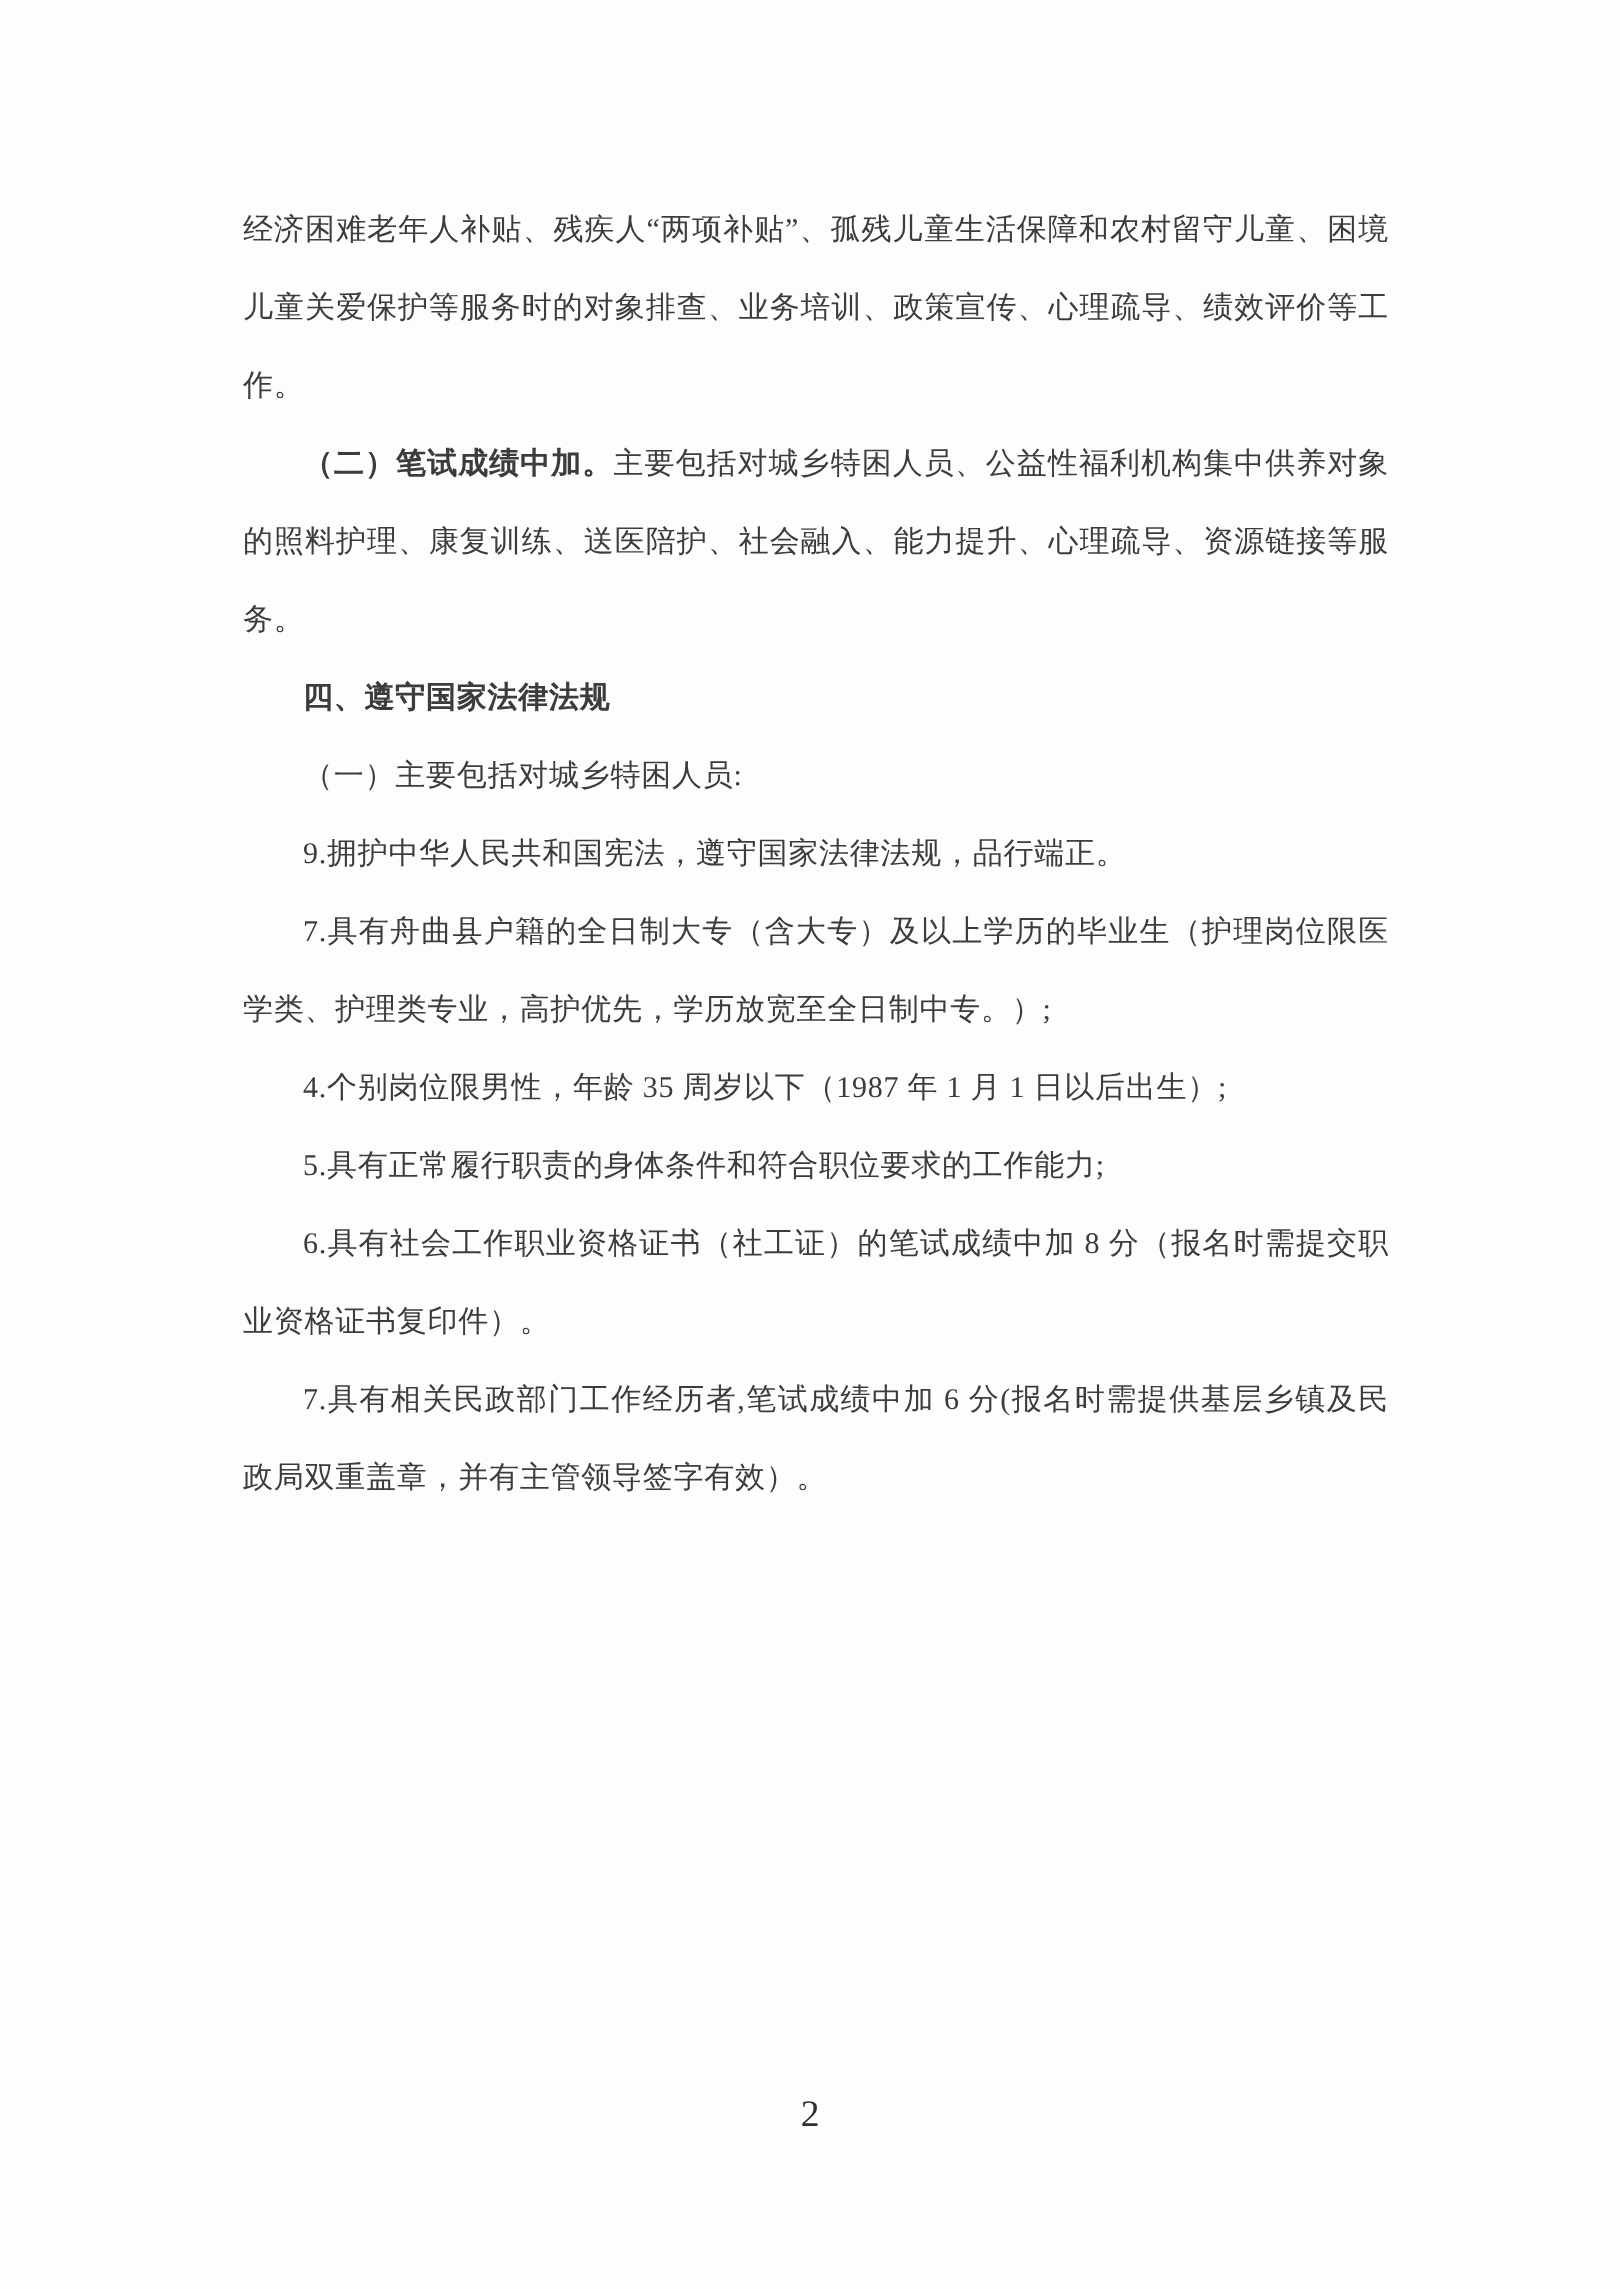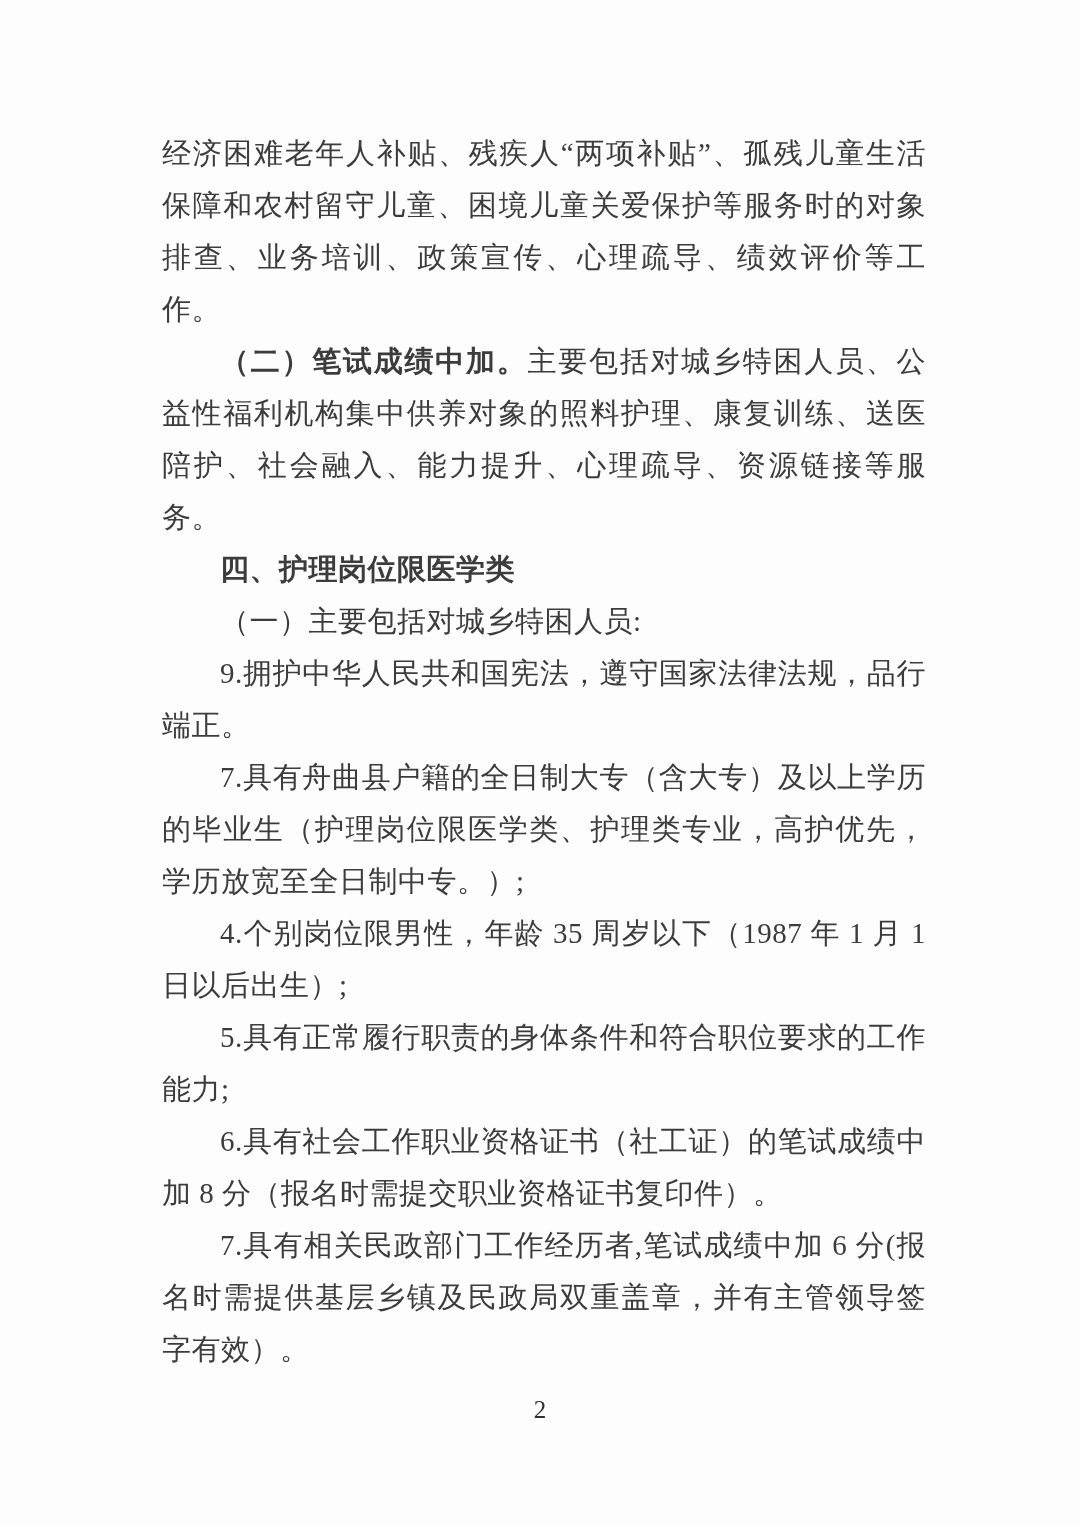--- a/index.html
+++ b/index.html
@@ -22,21 +22,21 @@
     background: #fdfdfd;
   }
   .text-block {
     position: absolute;
     left: 162px;
     top: 127px;
     width: 764px;
   }
   .para {
     margin: 0;
-    font-size: 29px;
+    font-size: 20px;
     line-height: 52px;
     text-align: justify;
     text-indent: 2em;
     letter-spacing: 0.5px;
     word-break: break-all;
   }
   .para.continuation {
     text-indent: 0;
   }
   .para .lead-bold {
@@ -59,21 +59,21 @@
 <body>
 
 <div class="doc-page">
 
   <div class="text-block">
 
     <p class="para continuation">经济困难老年人补贴、残疾人“两项补贴”、孤残儿童生活保障和农村留守儿童、困境儿童关爱保护等服务时的对象排查、业务培训、政策宣传、心理疏导、绩效评价等工作。</p>
 
     <p class="para"><span class="lead-bold">（二）笔试成绩中加。</span><span>主要包括对城乡特困人员、公益性福利机构集中供养对象的照料护理、康复训练、送医陪护、社会融入、能力提升、心理疏导、资源链接等服务。</span></p>
 
-    <p class="para section-heading">四、护理岗位限医学类</p>
+    <p class="para section-heading">四、遵守国家法律法规</p>
 
     <p class="para">（一）主要包括对城乡特困人员:</p>
 
     <p class="para">9.拥护中华人民共和国宪法，遵守国家法律法规，品行端正。</p>
 
 
     <p class="para">7.具有舟曲县户籍的全日制大专（含大专）及以上学历的毕业生（护理岗位限医学类、护理类专业，高护优先，学历放宽至全日制中专。）;</p>
 
     <p class="para">4.个别岗位限男性，年龄 35 周岁以下（1987 年 1 月 1 日以后出生）;</p>
 

